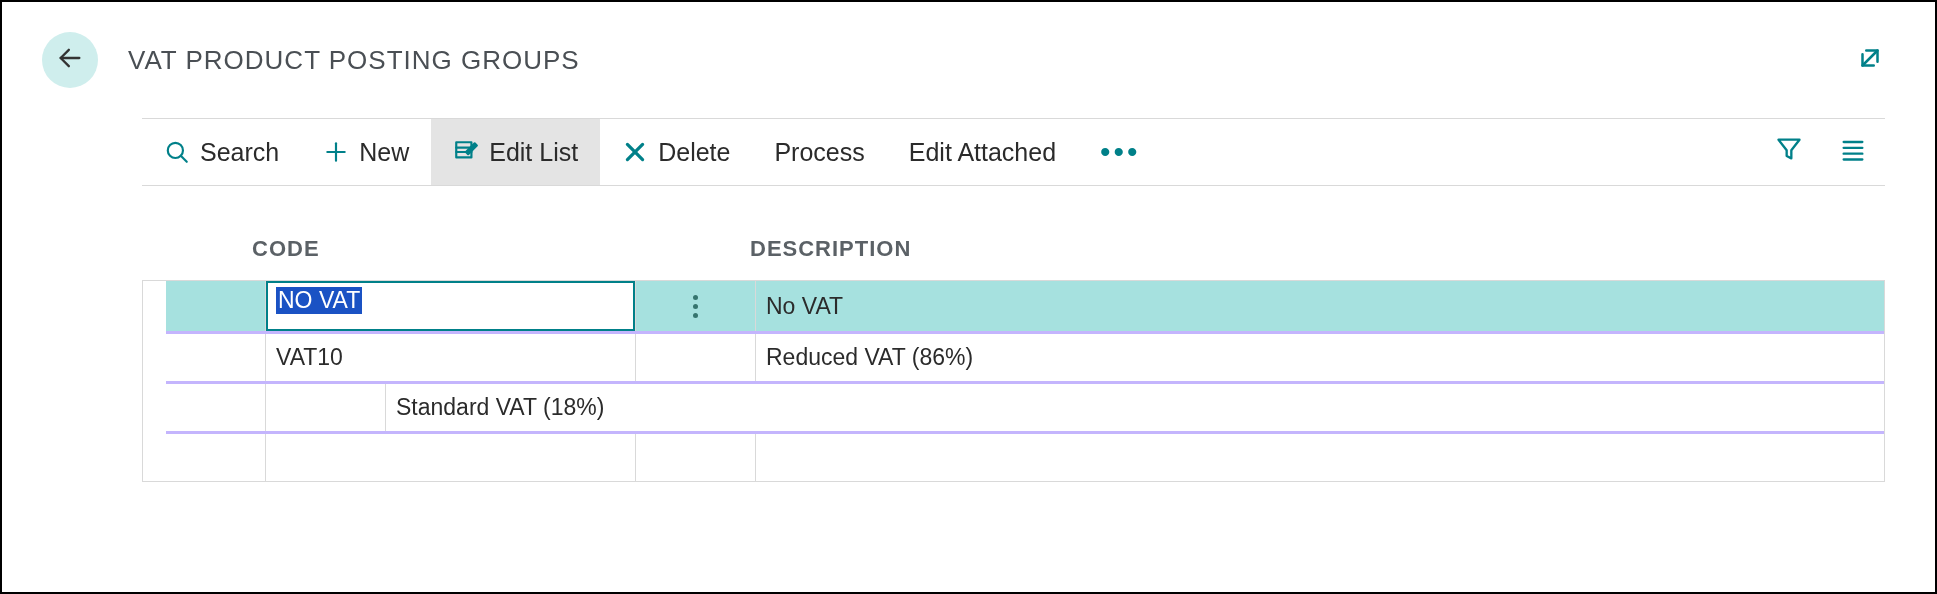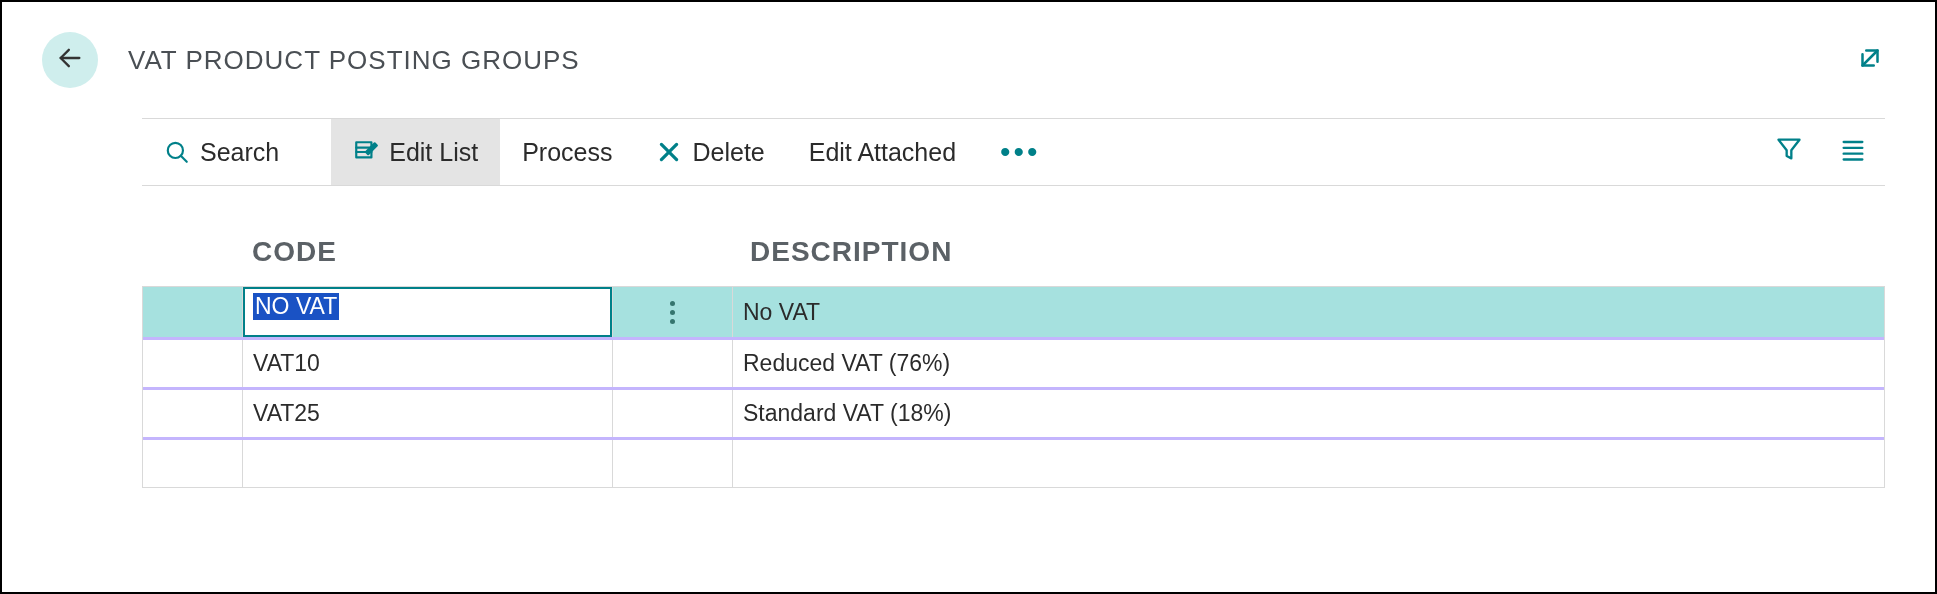--- a/index.html
+++ b/index.html
@@ -61,57 +61,57 @@
   .tb-item {
     display: flex;
     align-items: center;
     gap: 10px;
     padding: 0 22px;
     cursor: pointer;
     white-space: nowrap;
   }
   .tb-item.active {
     background: #e4e4e4;
-    margin-left: 30px;
   }
   .tb-icon { color: #008089; display:flex; align-items:center; }
   .tb-more { font-size: 30px; letter-spacing: 3px; color:#008089; }
   .tb-spacer { flex: 1; }
   .tb-right-icon {
     display:flex; align-items:center; justify-content:center;
     padding: 0 18px; color:#008089; cursor:pointer;
   }
 
   
   .grid {
     margin-left: 100px;
     margin-top: 50px;
   }
   .grid-header {
     display:flex;
-    font-size: 28px;
+    font-size: 22px;
     letter-spacing: 1px;
     color:#5b6166;
     font-weight:600;
     padding-bottom: 18px;
   }
   .col-marker   { width: 100px; }
   .col-code     { width: 370px; padding-left: 10px;}
   .col-row-menu { width: 120px; }
   .col-desc     { flex:1; padding-left: 6px; margin-left: 12px;}
 
   .grid-body {
     border: 1px solid #d9d9d9;
   }
   .grid-row {
     display:flex;
     align-items:stretch;
     height: 50px;
     font-size: 23px;
     color:#2b2b2b;
+    margin-left:23px;
   }
   .grid-row > div {
     border-right: 1px solid #d9d9d9;
     display:flex;
     align-items:center;
   }
   .grid-row > div:last-child { border-right:none; }
   .grid-row + .grid-row { border-top:3px solid #c4b5fd; }
 
   .grid-row .cell-marker { width:100px; }
@@ -179,42 +179,51 @@
   <div class="toolbar">
     <div class="tb-item">
       <span class="tb-icon">
         <svg width="26" height="26" viewBox="0 0 24 24" fill="none" stroke="#008089" stroke-width="2" stroke-linecap="round" stroke-linejoin="round">
             <circle cx="10.5" cy="10.5" r="7"></circle>
             <line x1="21" y1="21" x2="15.5" y2="15.5"></line>
           </svg>
       </span>
       <span>Search</span>
     </div>
+    <div class="tb-item">
+      <span class="tb-icon">
+        <svg width="26" height="26" viewBox="0 0 24 24" fill="none" stroke="#008089" stroke-width="2" stroke-linecap="round" stroke-linejoin="round">
+            <line x1="12" y1="4" x2="12" y2="20"></line>
+            <line x1="4" y1="12" x2="20" y2="12"></line>
+          </svg>
+      </span>
+      <span>New</span>
+    </div>
     <div class="tb-item active">
       <span class="tb-icon">
         <svg width="26" height="26" viewBox="0 0 24 24" fill="none" stroke="#008089" stroke-width="2" stroke-linecap="round" stroke-linejoin="round">
             <rect x="3" y="3" width="14" height="14"></rect>
             <line x1="3" y1="8" x2="17" y2="8"></line>
             <line x1="3" y1="12" x2="17" y2="12"></line>
             <path d="M14 14 L22 6 L20 4 L12 12 Z" fill="#008089"></path>
           </svg>
       </span>
       <span>Edit List</span>
     </div>
     <div class="tb-item">
-      <span>Process</span>
-    </div>
-    <div class="tb-item">
       <span class="tb-icon">
         <svg width="26" height="26" viewBox="0 0 24 24" fill="none" stroke="#008089" stroke-width="3" stroke-linecap="round" stroke-linejoin="round">
             <line x1="5" y1="5" x2="19" y2="19"></line>
             <line x1="19" y1="5" x2="5" y2="19"></line>
           </svg>
       </span>
       <span>Delete</span>
+    </div>
+    <div class="tb-item">
+      <span>Process</span>
     </div>
     <div class="tb-item">
       <span>Edit Attached</span>
     </div>
     <div class="tb-item">
       <span class="tb-more">•••</span>
     </div>
     <div class="tb-spacer"></div>
     <div class="tb-right-icon">
       <span>
@@ -261,28 +270,25 @@
         </div>
         <div class="cell-desc">No VAT</div>
       </div>
 
       <div class="grid-row">
         <div class="cell-marker"></div>
         <div class="cell-code">
           <span class="code-text">VAT10</span>
         </div>
         <div class="cell-menu"></div>
-        <div class="cell-desc">Reduced VAT (76%)</div>
+        <div class="cell-desc">Reduced VAT (86%)</div>
       </div>
 
       <div class="grid-row">
         <div class="cell-marker"></div>
-        <div class="cell-code">
-          <span class="code-text">VAT25</span>
-        </div>
         <div class="cell-menu"></div>
         <div class="cell-desc">Standard VAT (18%)</div>
       </div>
 
       <div class="grid-row">
         <div class="cell-marker"></div>
         <div class="cell-code">
           <span class="code-text"></span>
         </div>
         <div class="cell-menu"></div>

